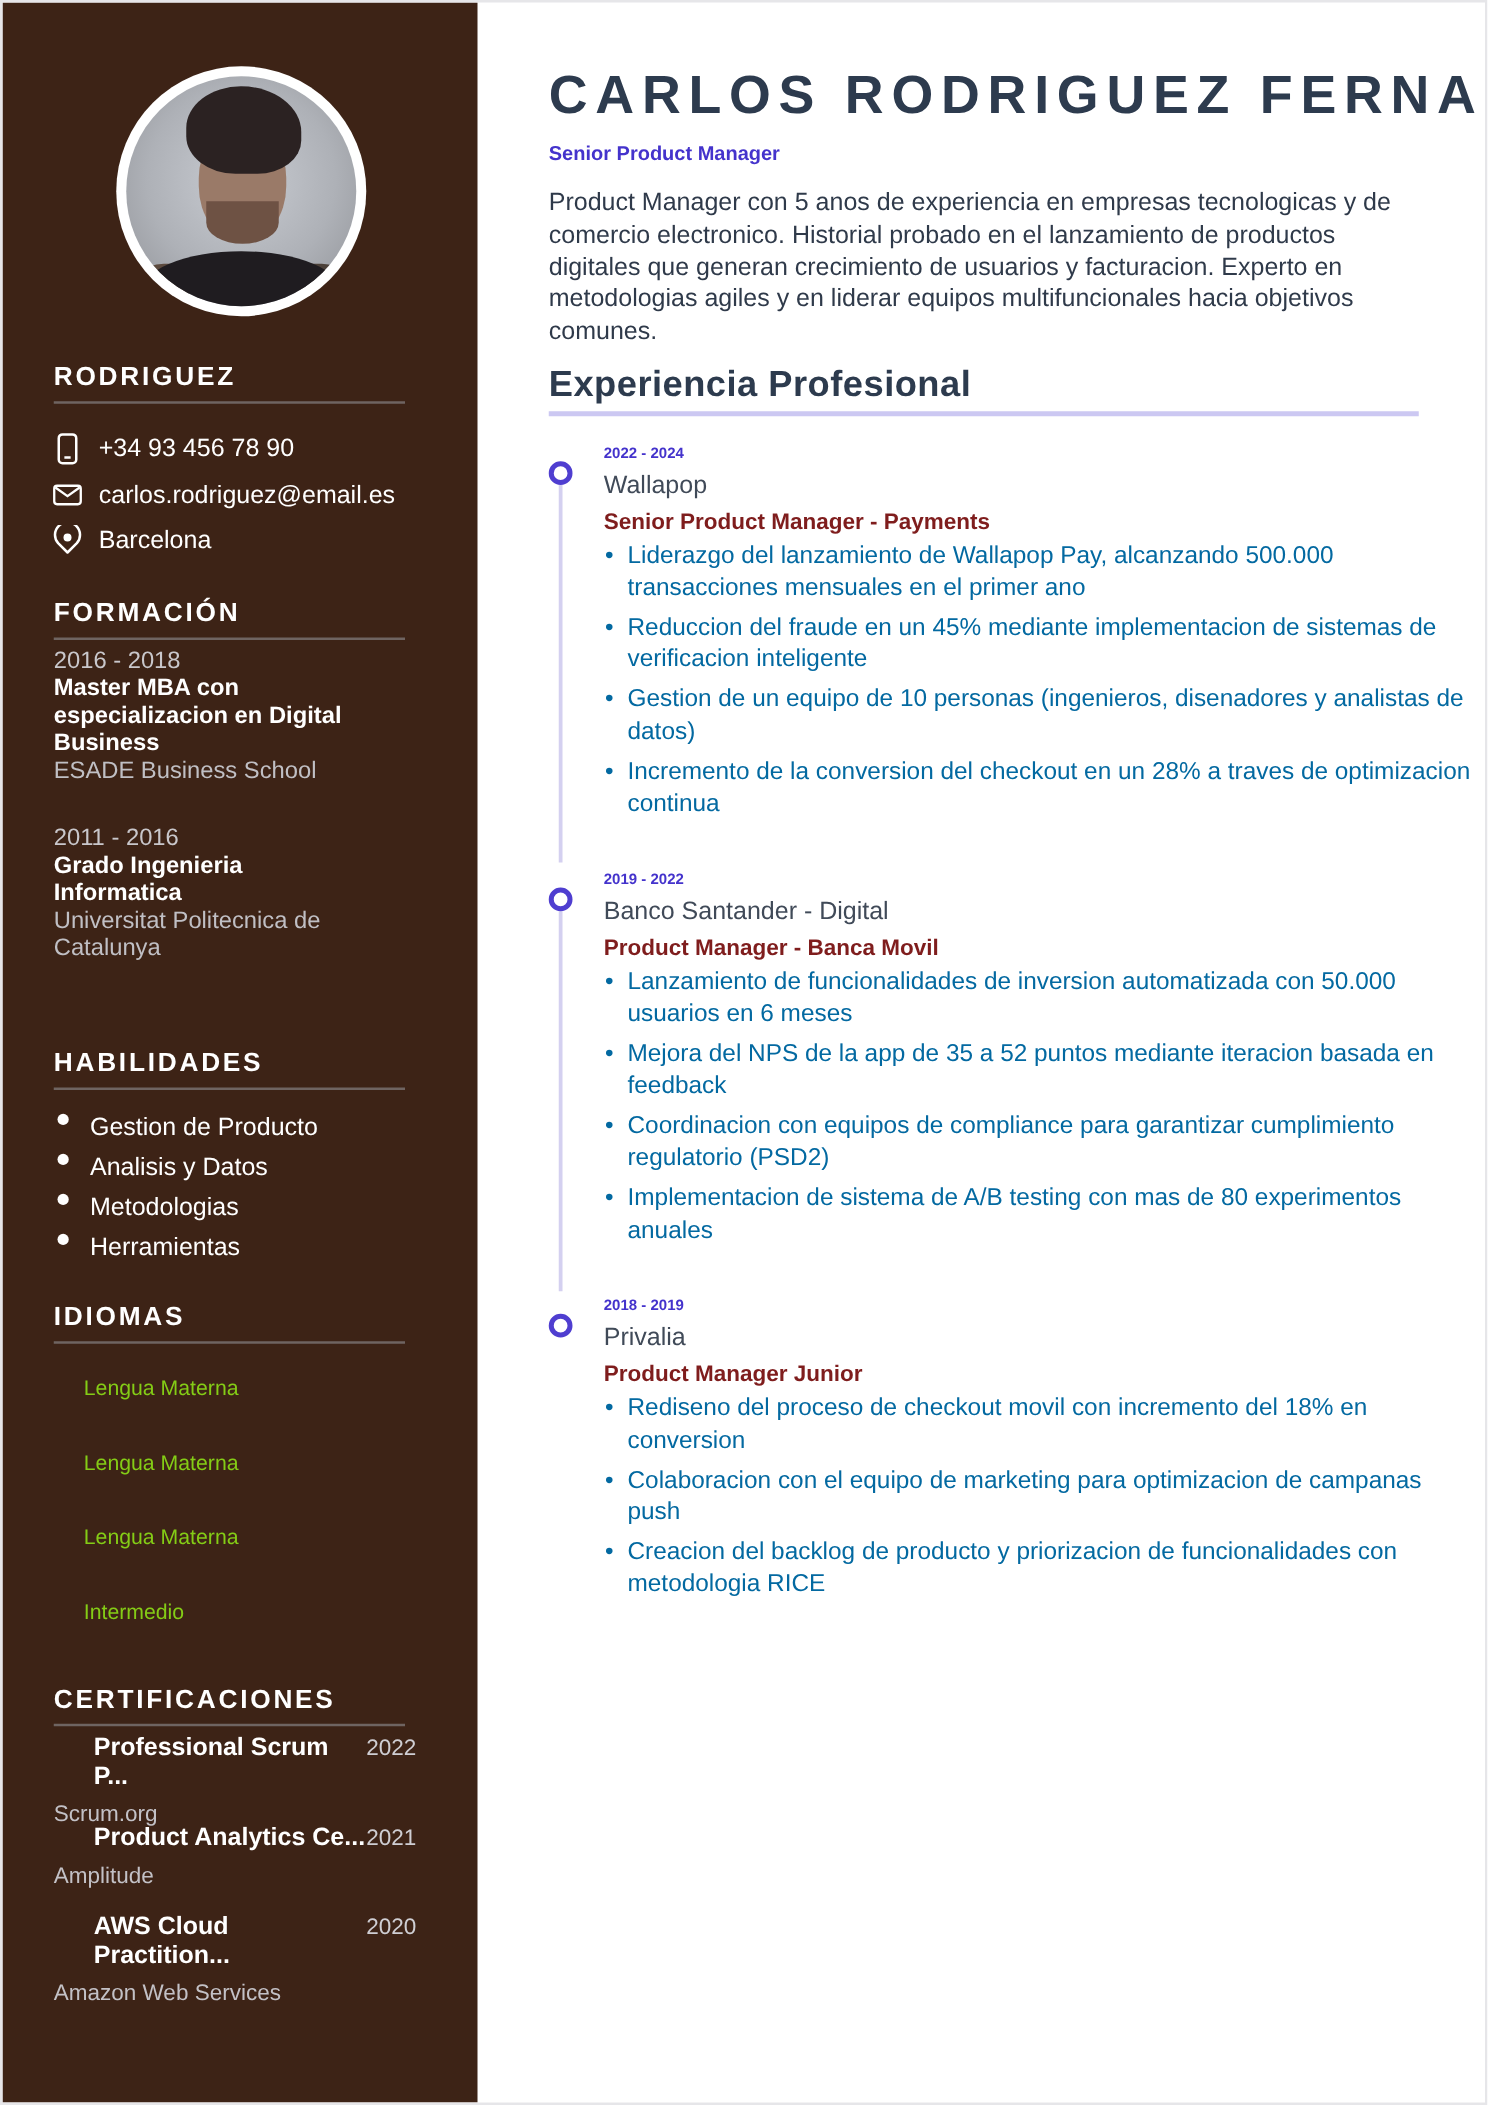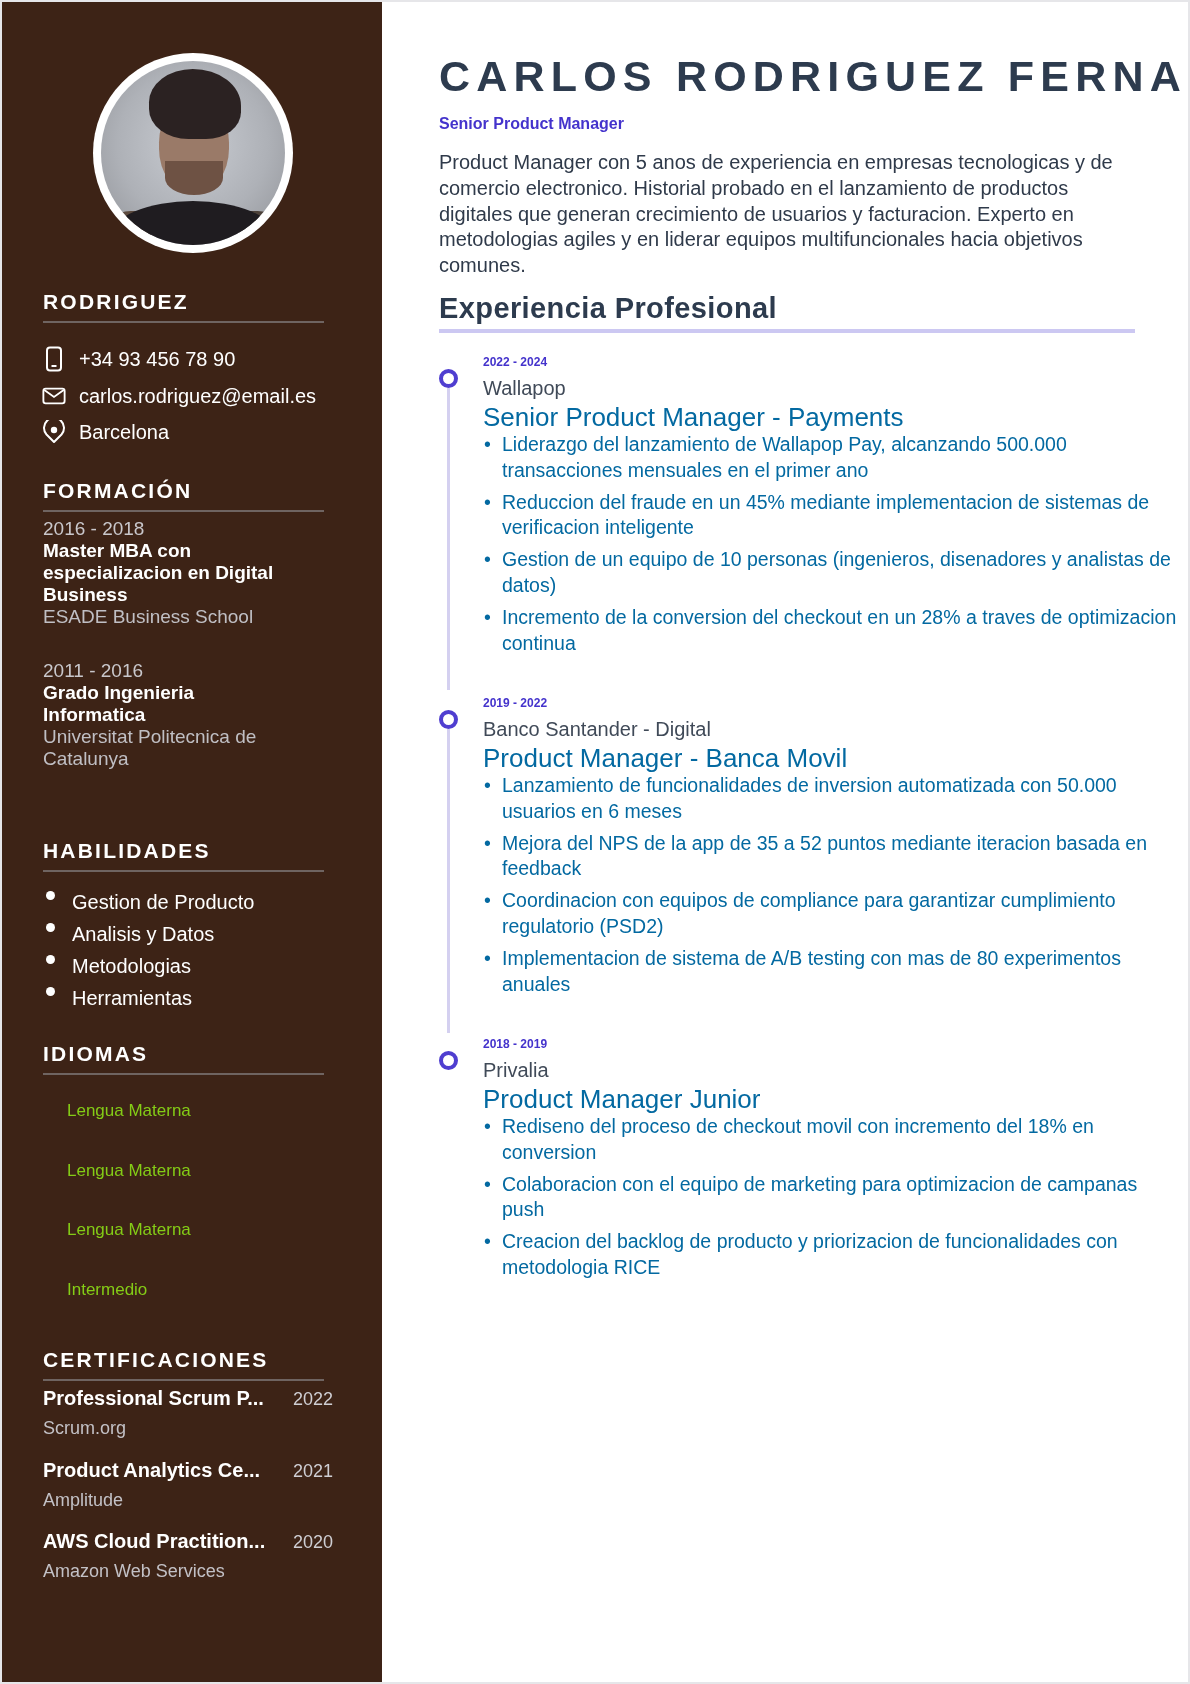--- a/index.html
+++ b/index.html
@@ -63,21 +63,21 @@
 
   .skill { position: absolute; left: 44px; font-size: 20px; color: #ffffff; display: flex; align-items: flex-start; }
   .skill .dot { width: 9px; height: 9px; border-radius: 50%; background: #ffffff; margin-right: 17px; }
 
   .lang { position: absolute; left: 44px; }
   .lang .name { font-size: 20px; font-weight: bold; color: #ffffff; display: flex; align-items: center; }
   .lang .name .dot { width: 7px; height: 7px; border-radius: 50%; background: #ffffff; margin-right: 13px; }
   .lang .level { font-size: 17px; color: #84cc16; margin-left: 21px; margin-top: 5px; }
 
   .cert { position: absolute; left: 41px; width: 290px; }
-  .cert .row { display: flex; justify-content: space-between; align-items: baseline; }
+  .cert .row { display: flex; justify-content: space-between; align-items: baseline; margin-left: 32px; }
   .cert .cname { font-size: 20px; font-weight: bold; color: #ffffff; }
   .cert .cyear { font-size: 18px; color: #cfced3; }
   .cert .issuer { font-size: 18px; color: #c3c1c6; margin-top: 8px; }
 
   
   .name {
     position: absolute; left: 437px; top: 50px; white-space: nowrap;
     font-size: 43px; font-weight: bold; letter-spacing: 6.2px; color: #2d3b4e;
   }
   .title { position: absolute; left: 437px; top: 113px; font-size: 16px; font-weight: bold; color: #4433cc; }
@@ -91,21 +91,21 @@
     padding-bottom: 4px; border-bottom: 4px solid #ccc8f2;
   }
   .tl-line { position: absolute; left: 445px; width: 3px; background: #d4d0f0; }
   .tl-dot {
     position: absolute; left: 437px; width: 19px; height: 19px; border-radius: 50%;
     border: 4px solid #4f3ed0; background: #ffffff;
   }
   .job { position: absolute; left: 481px; width: 700px; }
   .job .dates { font-size: 12px; font-weight: bold; color: #4433cc; line-height: 26px; }
   .job .company { font-size: 20px; color: #404a58; line-height: 26px; }
-  .job .role { font-size: 26px; font-weight: normal; color: #0369a1; line-height: 28px; margin-top: 2px; }
+  .job .role { font-size: 18px; font-weight: bold; color: #7f1d1d; line-height: 28px; margin-top: 2px; }
   .job ul { list-style: none; margin-top: 1px; }
   .job li { font-size: 19.5px; color: #0369a1; line-height: 25.8px; padding-left: 19px; text-indent: -18px; margin-bottom: 6px; }
   .job li .b { display: inline-block; width: 18px; text-indent: 0; }
 </style>
 </head>
 <body>
 
 <div class="page">
 
   <aside class="sidebar">

